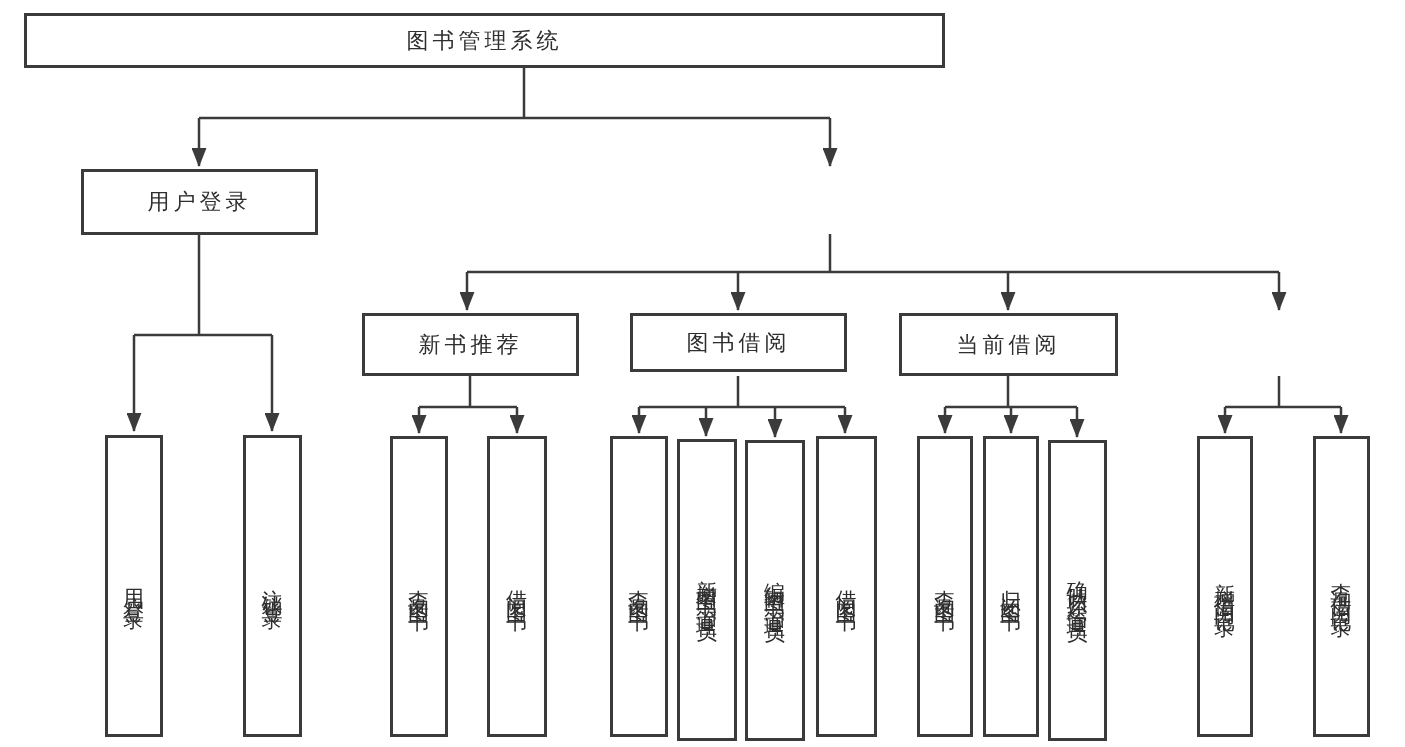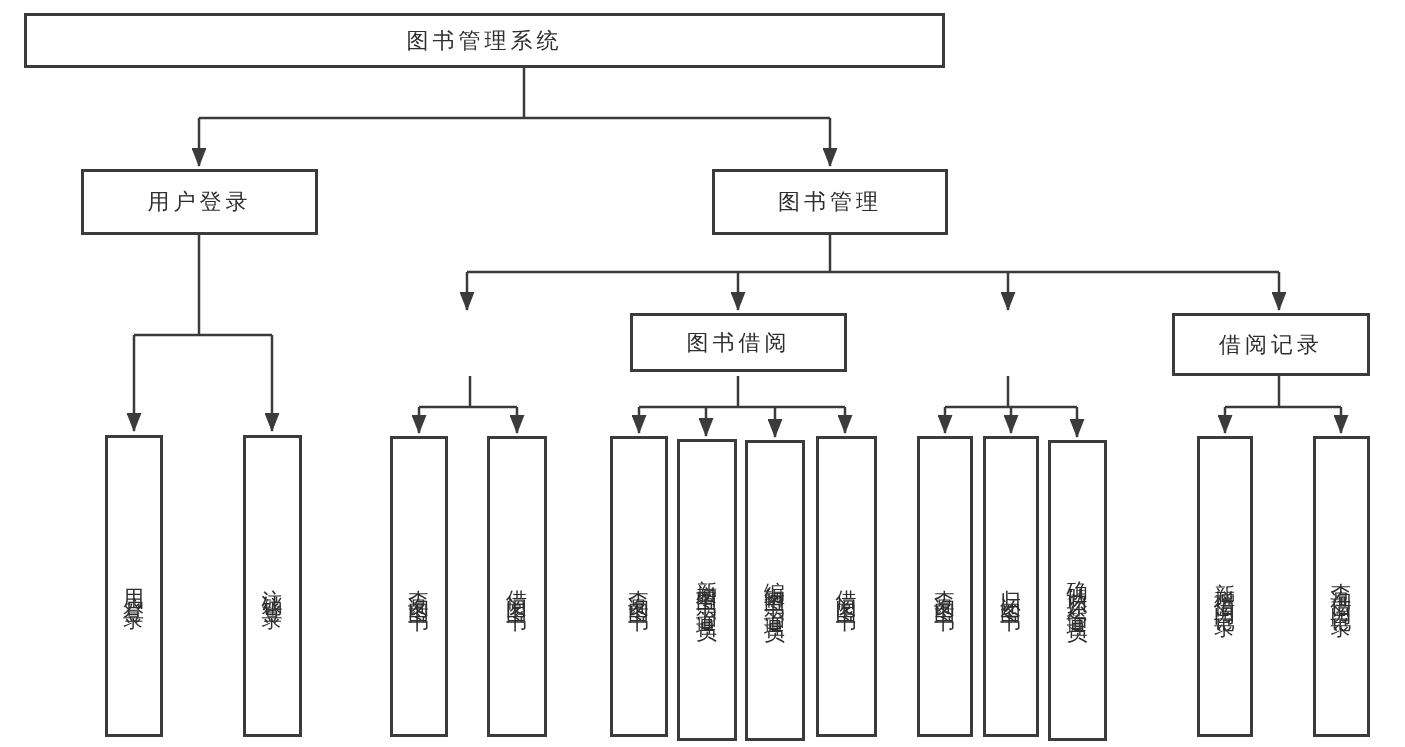--- a/index.html
+++ b/index.html
@@ -122,29 +122,29 @@
     </g>
   </svg>
 
   <div id="n-root" class="node">
     <span>图书管理系统</span>
   </div>
 
   <div id="n-login" class="node">
     <span>用户登录</span>
   </div>
-  <div id="n-mgmt" class="node">
-    <span>图书管理</span>
+
+  <div id="n-rec" class="node">
+    <span>新书推荐</span>
   </div>
-
   <div id="n-bb" class="node">
     <span>图书借阅</span>
   </div>
-  <div id="n-br" class="node">
-    <span>借阅记录</span>
+  <div id="n-cb" class="node">
+    <span>当前借阅</span>
   </div>
 
   <div id="l-ulogin" class="leaf">
     <span>用户登录</span>
   </div>
   <div id="l-logout" class="leaf">
     <span>注销登录</span>
   </div>
 
   <div id="l-recq" class="leaf">

